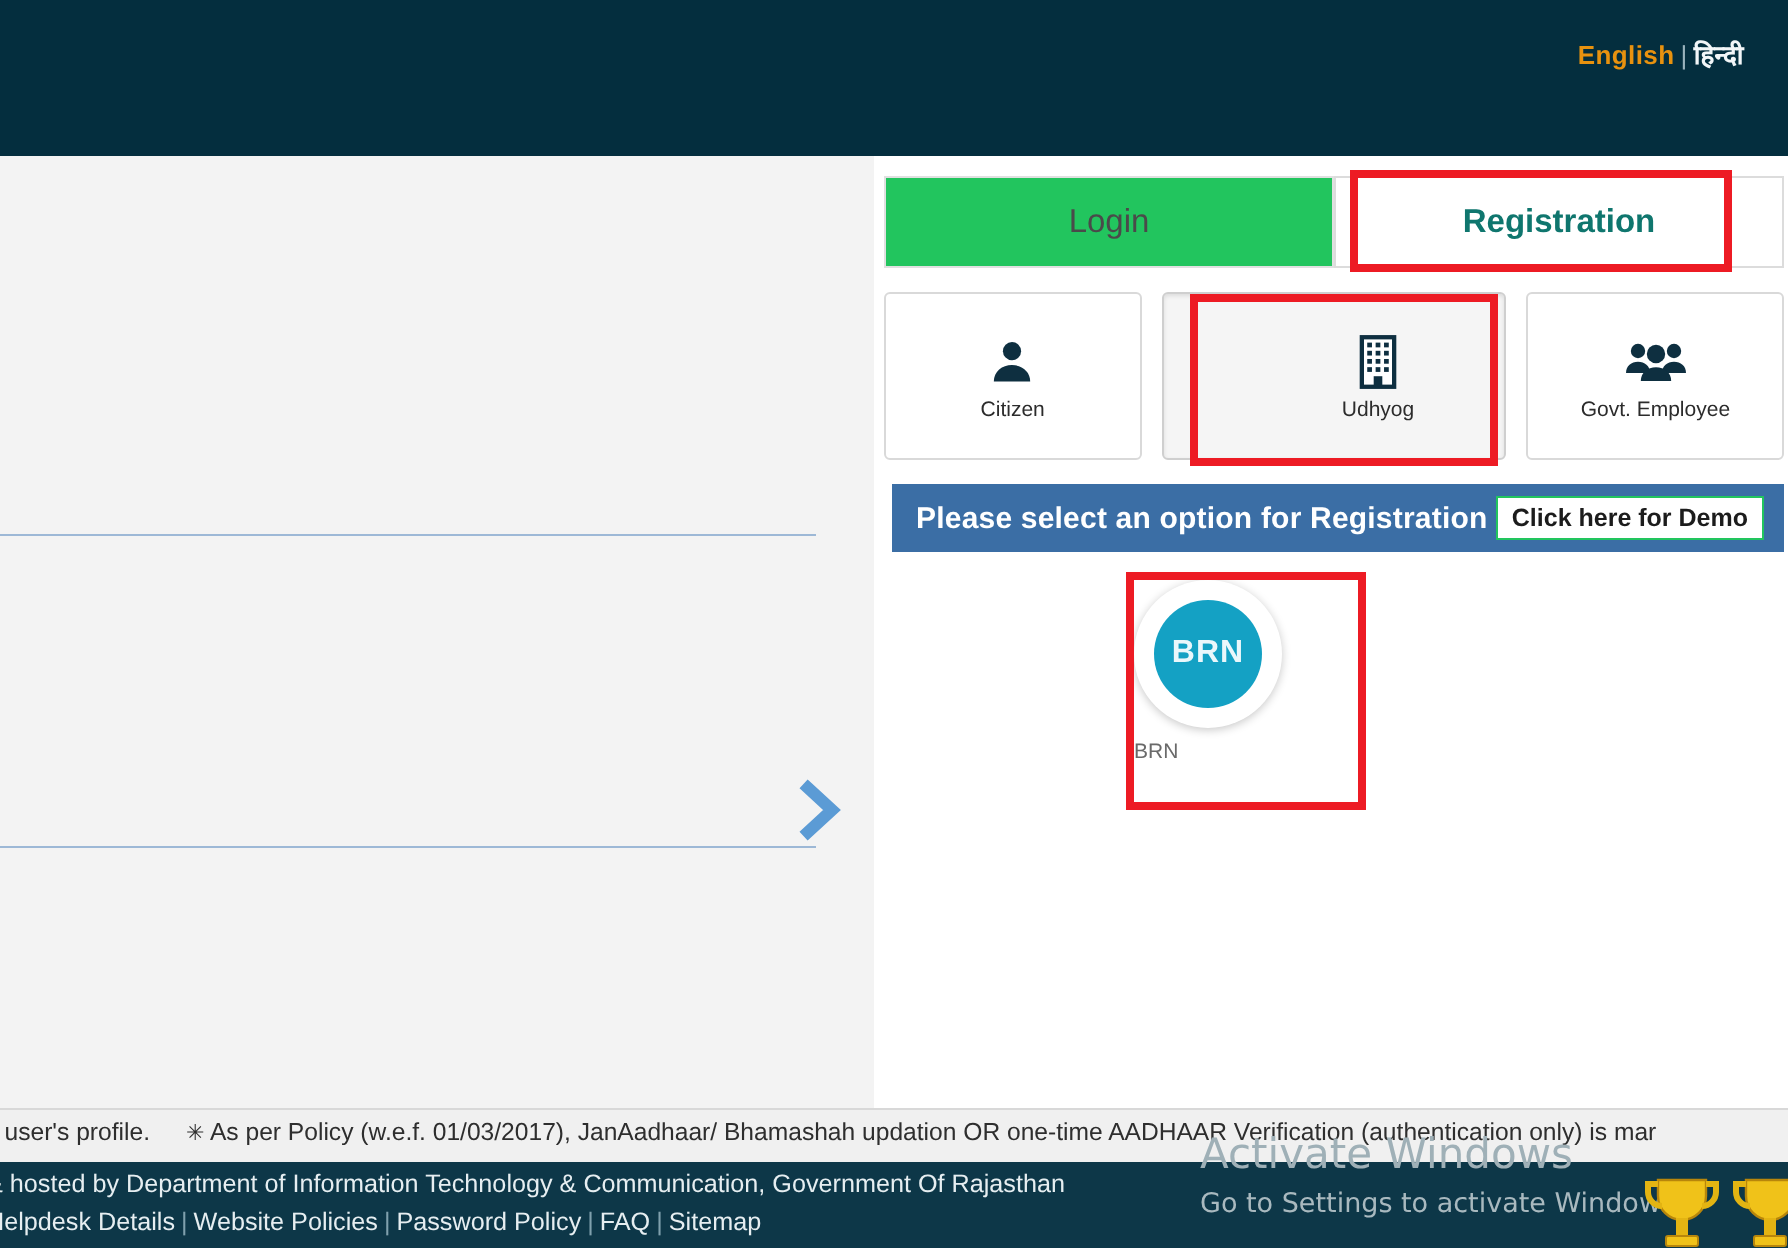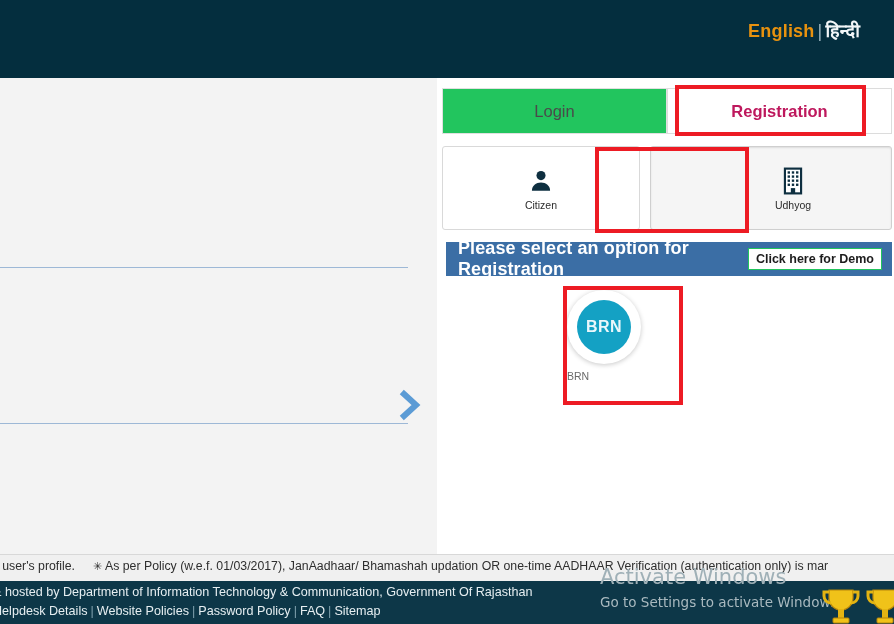--- a/index.html
+++ b/index.html
@@ -25,23 +25,23 @@
   .site-header {
     position: absolute;
     left: 0; top: 0;
     width: 894px;
     height: 78px;
     background: #042e3e;
     border-bottom: 2px solid #0c3a4b;
   }
   .lang-bar {
     position: absolute;
-    right: 34px;
+    right: 22px;
     top: 18px;
-    font-size: 18px;
+    font-size: 13px;
     font-weight: bold;
     color: #d8e3e8;
     letter-spacing: .2px;
   }
   .lang-en { color: #e8920f; }
   .lang-sep { color: #9ab3bd; padding: 0 3px; font-weight: normal; }
   .lang-hi { color: #f2f6f8; }
 
   
   .content {
@@ -104,21 +104,21 @@
     align-items: center;
     justify-content: center;
     font-size: 16.5px;
     color: #4a4a4a;
     background: #22c55e;
     border: 1px solid #e0e0e0;
     box-sizing: border-box;
   }
   .tab.active {
     background: #ffffff;
-    color: #be185d;
+    color: #0f766e;
     font-weight: bold;
     border-color: #dcdcdc;
   }
 
   
   .categories {
     position: absolute;
     left: 5px; top: 68px;
     width: 450px;
     height: 84px;
@@ -162,21 +162,21 @@
     height: 34px;
     background: #3b6ea5;
     display: flex;
     align-items: center;
     justify-content: space-between;
     padding: 0 10px 0 12px;
     box-sizing: border-box;
   }
   .notice-text {
     color: #ffffff;
-    font-size: 18px;
+    font-size: 15px;
     font-weight: bold;
     letter-spacing: .1px;
   }
   .demo-btn {
     background: #ffffff;
     color: #1c1c1c;
     font-size: 12.5px;
     font-weight: bold;
     border: 1px solid #22c55e;
     padding: 3px 7px;
@@ -379,20 +379,33 @@
                 <rect x="7" y="15.4" width="2.2" height="2.2"></rect>
                   <rect x="10.9" y="15.4" width="2.2" height="2.2"></rect>
                   <rect x="14.8" y="15.4" width="2.2" height="2.2"></rect>
                 <rect x="10" y="19.6" width="4" height="5"></rect>
               </g>
             </svg>
           </span>
           <span class="cat-label">Udhyog</span>
         </div>
 
+        <div class="cat-card">
+          <span class="cat-icon">
+            <svg width="32" height="26" viewBox="0 0 32 24">
+              <circle cx="7" cy="6.5" r="3.6" fill="#0e2f40"></circle>
+              <path d="M1 17.5c0-3.5 2.7-5.6 6-5.6s6 2.1 6 5.6z" fill="#0e2f40"></path>
+              <circle cx="25" cy="6.5" r="3.6" fill="#0e2f40"></circle>
+              <path d="M19 17.5c0-3.5 2.7-5.6 6-5.6s6 2.1 6 5.6z" fill="#0e2f40"></path>
+              <circle cx="16" cy="8" r="4.6" fill="#0e2f40"></circle>
+              <path d="M8.4 21.5c0-4.3 3.4-6.9 7.6-6.9s7.6 2.6 7.6 6.9z" fill="#0e2f40"></path>
+            </svg>
+          </span>
+          <span class="cat-label">Govt. Employee</span>
+        </div>
 
       </div>
 
       <div class="notice-bar">
         <span class="notice-text">Please select an option for Registration</span>
         <span class="demo-btn">Click here for Demo</span>
       </div>
 
       <div class="option-grid">
         <div class="brn-option">

